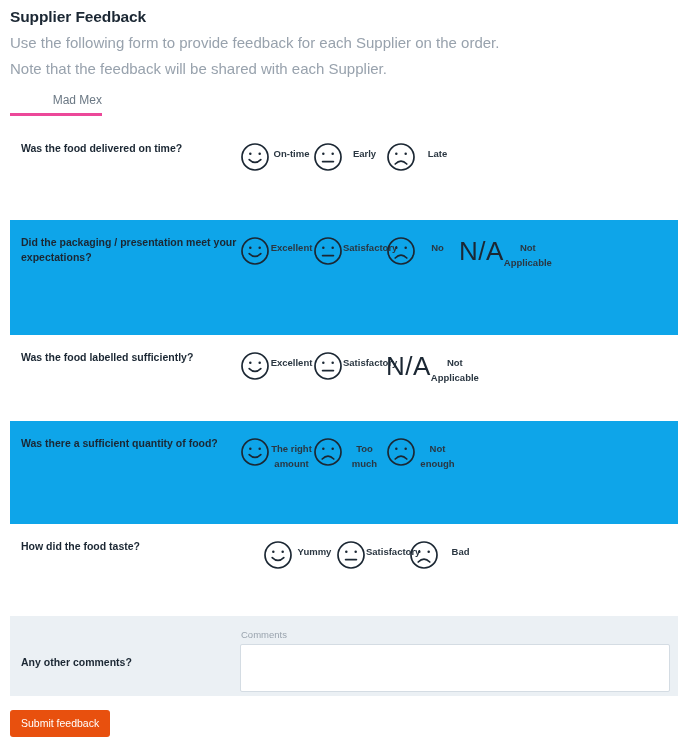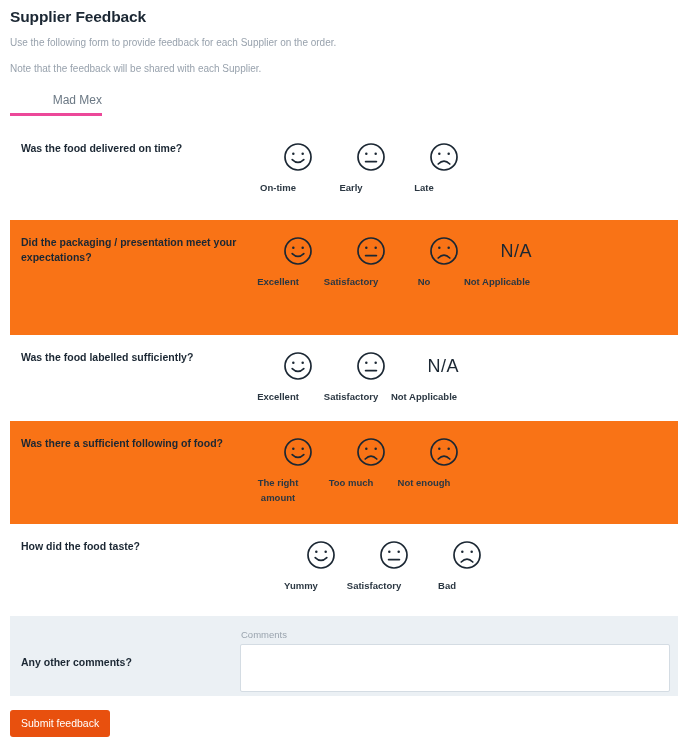--- a/index.html
+++ b/index.html
@@ -12,21 +12,21 @@
   }
   .page { position: relative; width: 688px; height: 740px; background:#fff; overflow: hidden; }
 
   
   .hdr { padding: 7px 0 0 10px; }
   .title {
     font-size: 15.5px; font-weight: bold; color: #1b2733;
     letter-spacing: -0.1px; line-height: 20px; margin: 0 0 8px 0;
   }
   .subline {
-    font-size: 10px; color: #98a2ad; line-height: 15px;
+    font-size: 15px; color: #98a2ad; line-height: 15px;
     margin: 0 0 11px 0;
   }
   .subline.second { margin-bottom: 0; }
 
   
   .tabs { margin: 14px 0 0 10px; width: 668px; }
   .tab {
     display: inline-block; text-align: right;
     font-size: 12px; color: #6b7884;
     padding: 0 0 6px 0; width: 92px;
@@ -38,46 +38,45 @@
   .rows { margin-top: 10px; }
   .qrow {
     position: relative;
     margin: 0 10px;
     width: 668px;
     display: flex;
     align-items: flex-start;
     padding: 14px 0 0 0;
     background: transparent;
   }
-  .qrow.striped { background: #f97316; }
+  .qrow.striped { background: #0ea5e9; }
 
   .qtext {
     width: 230px;
     padding-left: 11px;
     font-size: 10.5px;
     font-weight: bold;
     color: #1b2733;
     line-height: 15px;
     padding-top: 1px;
   }
 
   .opts { display: flex; align-items: flex-start; }
   .opt {
     width: 73px;
     display: flex;
-    flex-direction: column;
-    align-items: flex-end;
+    align-items: flex-start;
   }
   .opt .glyph {
     height: 34px;
     display: flex; align-items: center; justify-content: center;
   }
   .opt svg { display:block; }
   .na {
-    font-size: 18px;
+    font-size: 26px;
     color: #1b2733;
     font-weight: 300;
     line-height: 30px;
     letter-spacing: 0.5px;
   }
   .olabel {
     margin-top: 6px;
     font-size: 9.5px;
     font-weight: bold;
     color: #2b3742;
@@ -263,21 +262,21 @@
           </div>
           <div class="opt">
             <div class="glyph">
               <span class="na">N/A</span>
             </div>
             <div class="olabel">Not Applicable</div>
           </div>
         </div>
       </div>
       <div class="qrow striped h-r4">
-        <div class="qtext">Was there a sufficient following of food?</div>
+        <div class="qtext">Was there a sufficient quantity of food?</div>
         <div class="opts">
           <div class="opt">
             <div class="glyph">
               <svg width="30" height="30" viewBox="0 0 30 30">
                 <circle cx="15" cy="15" r="13" fill="none" stroke="#1b2733" stroke-width="1.7"></circle>
                 <circle cx="10.3" cy="11.8" r="1.25" fill="#1b2733"></circle>
                 <circle cx="19.7" cy="11.8" r="1.25" fill="#1b2733"></circle>
                 <path fill="none" stroke="#1b2733" stroke-width="1.7" stroke-linecap="round" d="M9.2,17.6 Q15,23.2 20.8,17.6"></path>
               </svg>
             </div>

